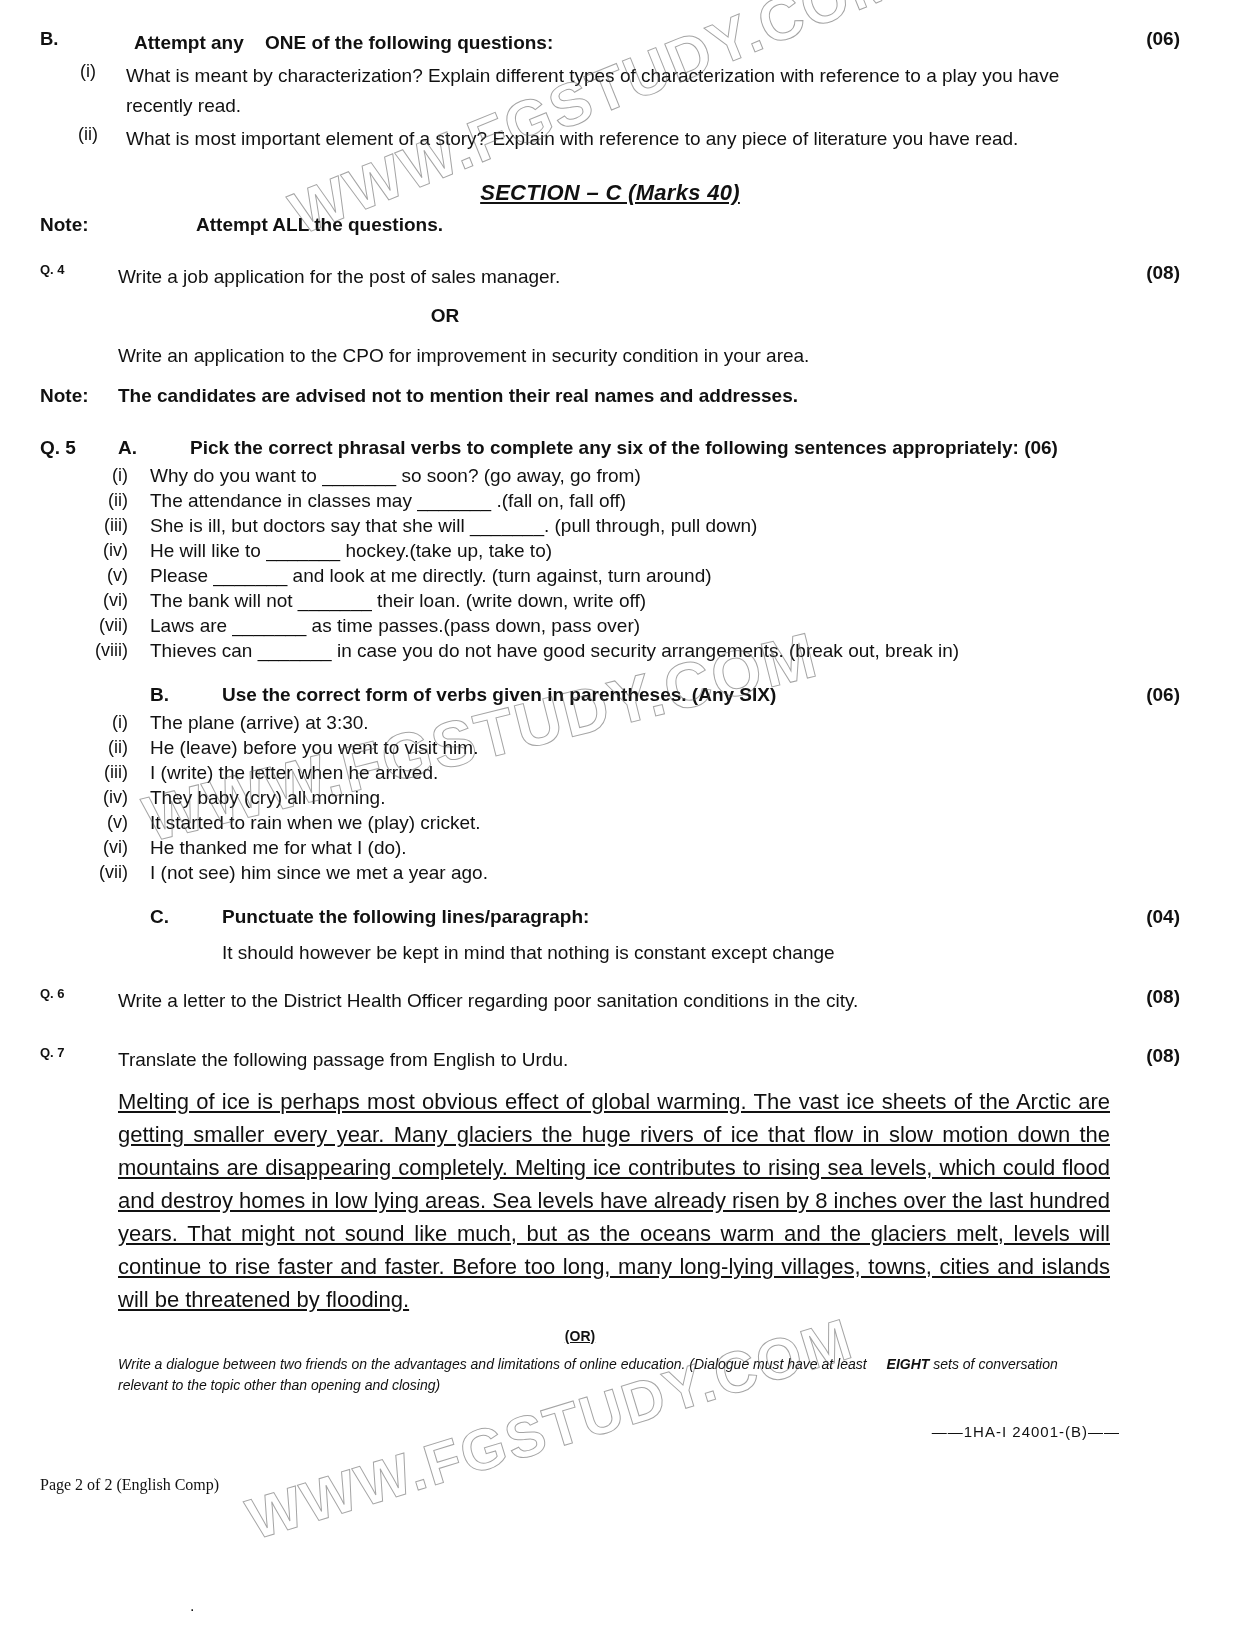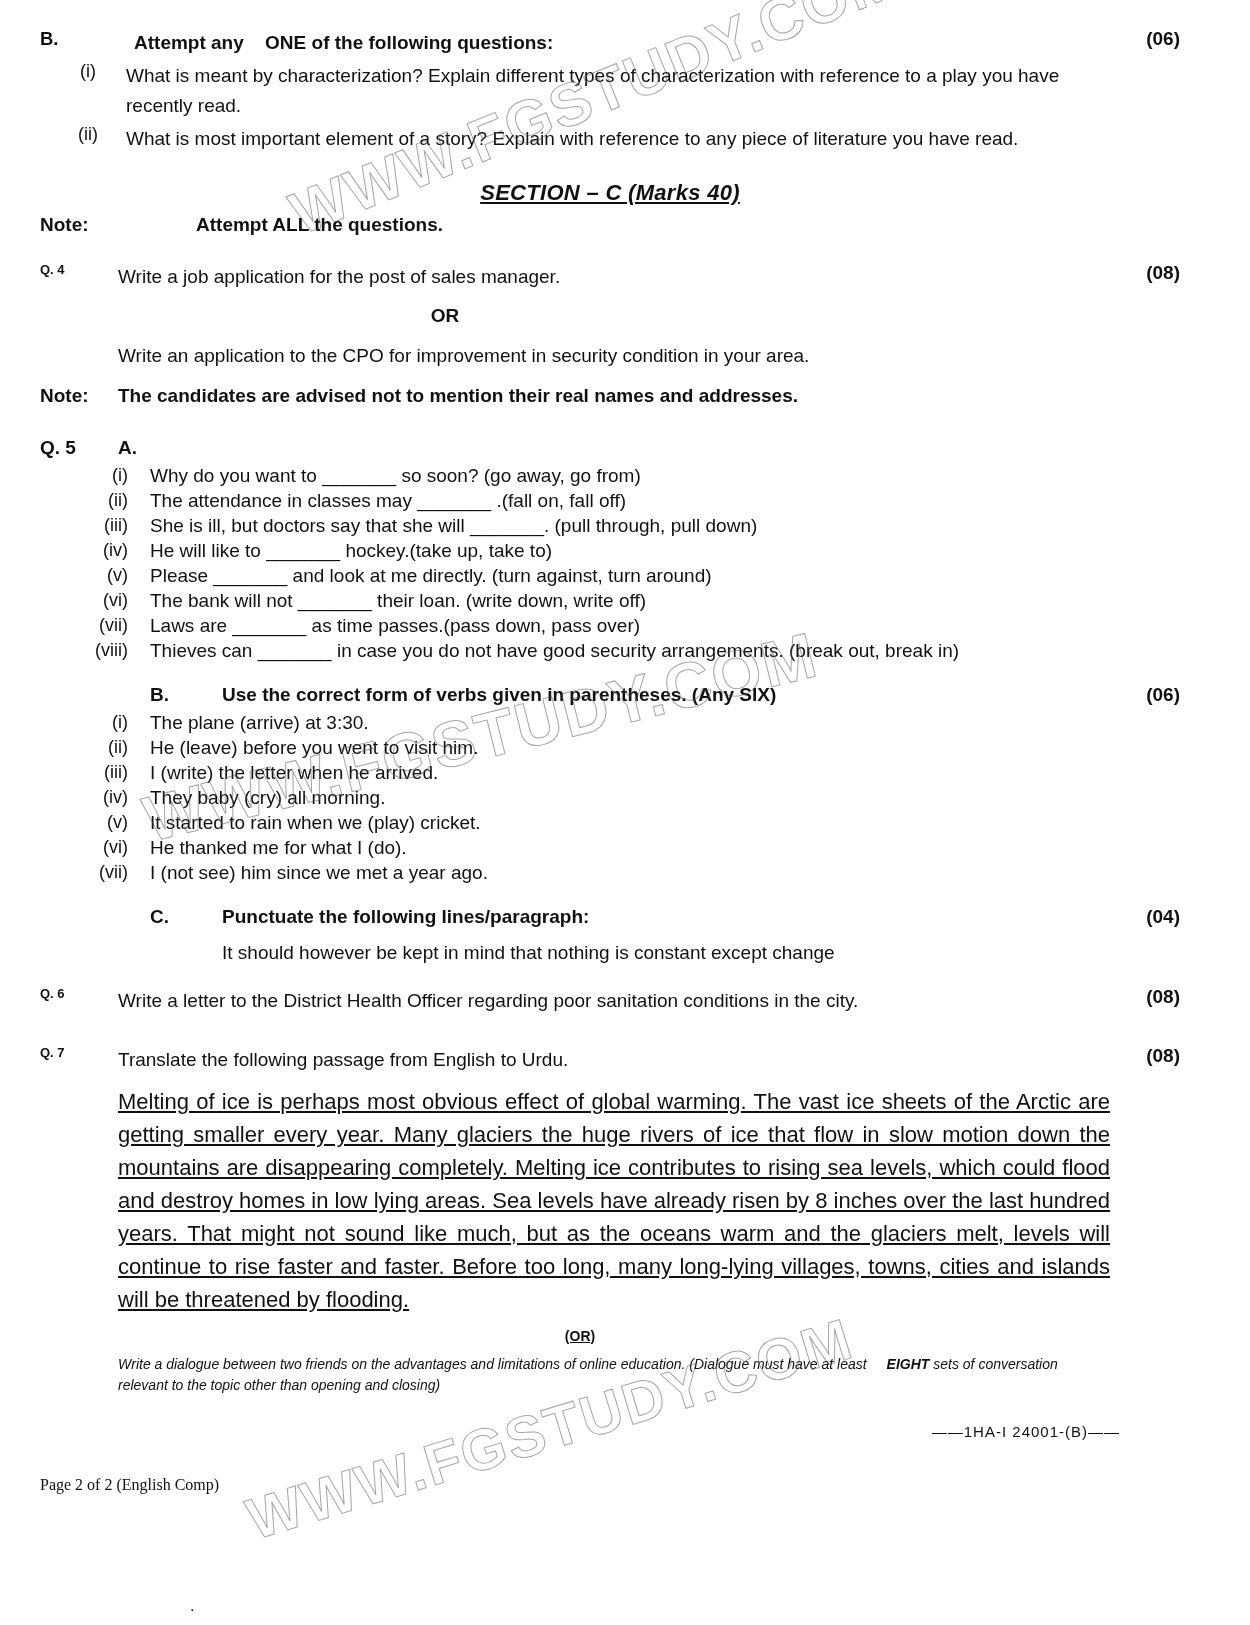--- a/index.html
+++ b/index.html
@@ -298,20 +298,24 @@
     </div>
 
     <div class="note-row" style="margin-top:14px">
       <div class="note-label">Note:</div>
       <div class="note-text nopad">The candidates are advised not to mention their real names and addresses.</div>
     </div>
 
     <div class="q5-head">
       <div class="qid">Q. 5</div>
       <div class="letter">A.</div>
+      <div class="htx">
+        <span>Pick the correct phrasal verbs to complete any six of the following sentences appropriately:</span>
+        <span class="marks-inline">(06)</span>
+      </div>
     </div>
 
     <div class="list">
       <div class="li">
           <div class="rn">(i)</div>
           <div class="tx">Why do you want to _______ so soon? (go away, go from)</div>
         </div>
       <div class="li">
           <div class="rn">(ii)</div>
           <div class="tx">The attendance in classes may _______ .(fall on, fall off)</div>

